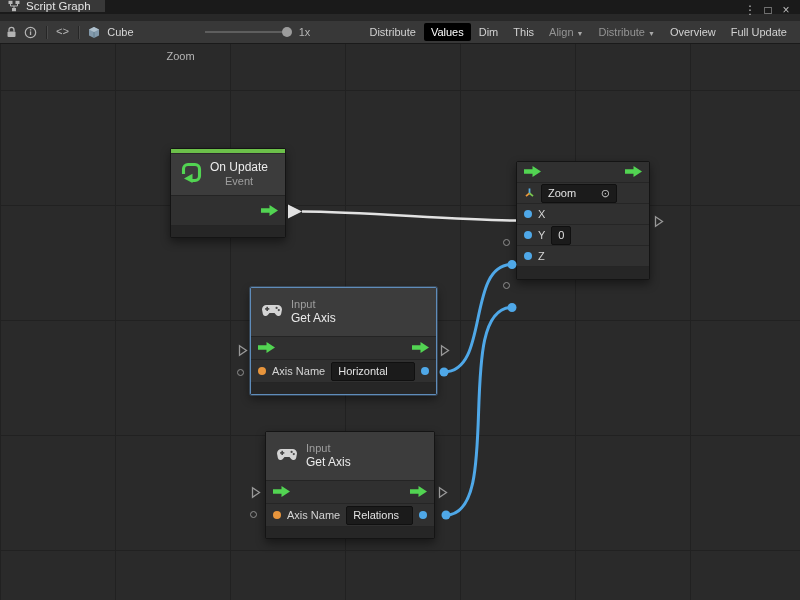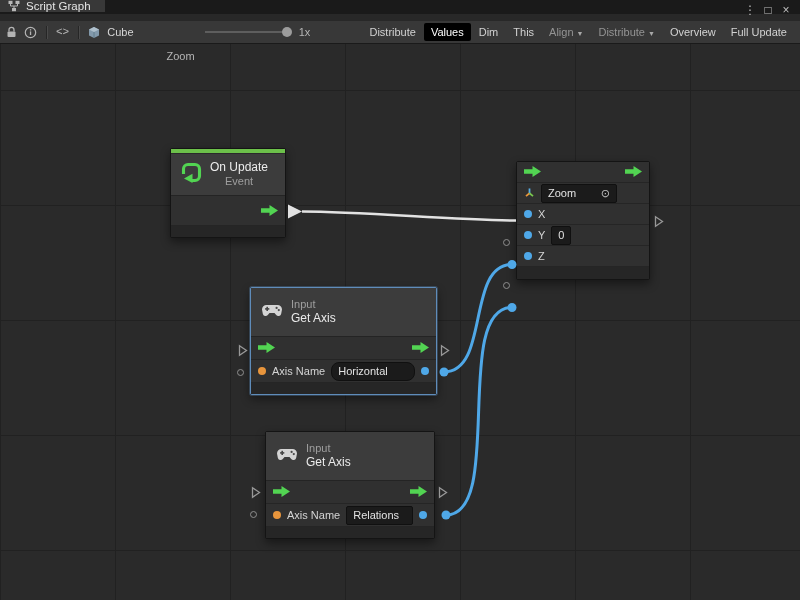--- a/index.html
+++ b/index.html
@@ -218,21 +218,21 @@
       <span class="spacer"></span>
       <span>
         <svg width="17" height="11" viewBox="0 0 17 11">
             <path d="M0 3.2 H8.5 V0 L17 5.5 L8.5 11 V7.8 H0 Z" fill="#52d452"></path>
           </svg>
       </span>
     </div>
     <div class="node-row" style="height:23px;">
       <span class="dot dot-orange"></span>
       <span class="port-label">Axis Name</span>
-      <span class="field" style="flex:1;border-radius:8px;">Horizontal</span>
+      <span class="field" style="flex:1;">Horizontal</span>
       <span class="dot dot-blue"></span>
     </div>
     <div class="node-footer" style="height:11px;"></div>
   </div>
 
   <div class="node" style="left:265px; top:387px; width:170px;">
     <div class="node-header" style="height:49px;">
       <span>
         <svg width="22" height="13" viewBox="0 0 22 13">
             <path d="M5.5 1 h11 a4.5 4.5 0 0 1 4.5 4.5 l-0.8 4.2 a2.8 2.8 0 0 1 -5 1.2 L13.5 9 h-5 L6.8 10.9 a2.8 2.8 0 0 1 -5 -1.2 L1 5.5 A4.5 4.5 0 0 1 5.5 1 Z" fill="#d4d4d4"></path>

